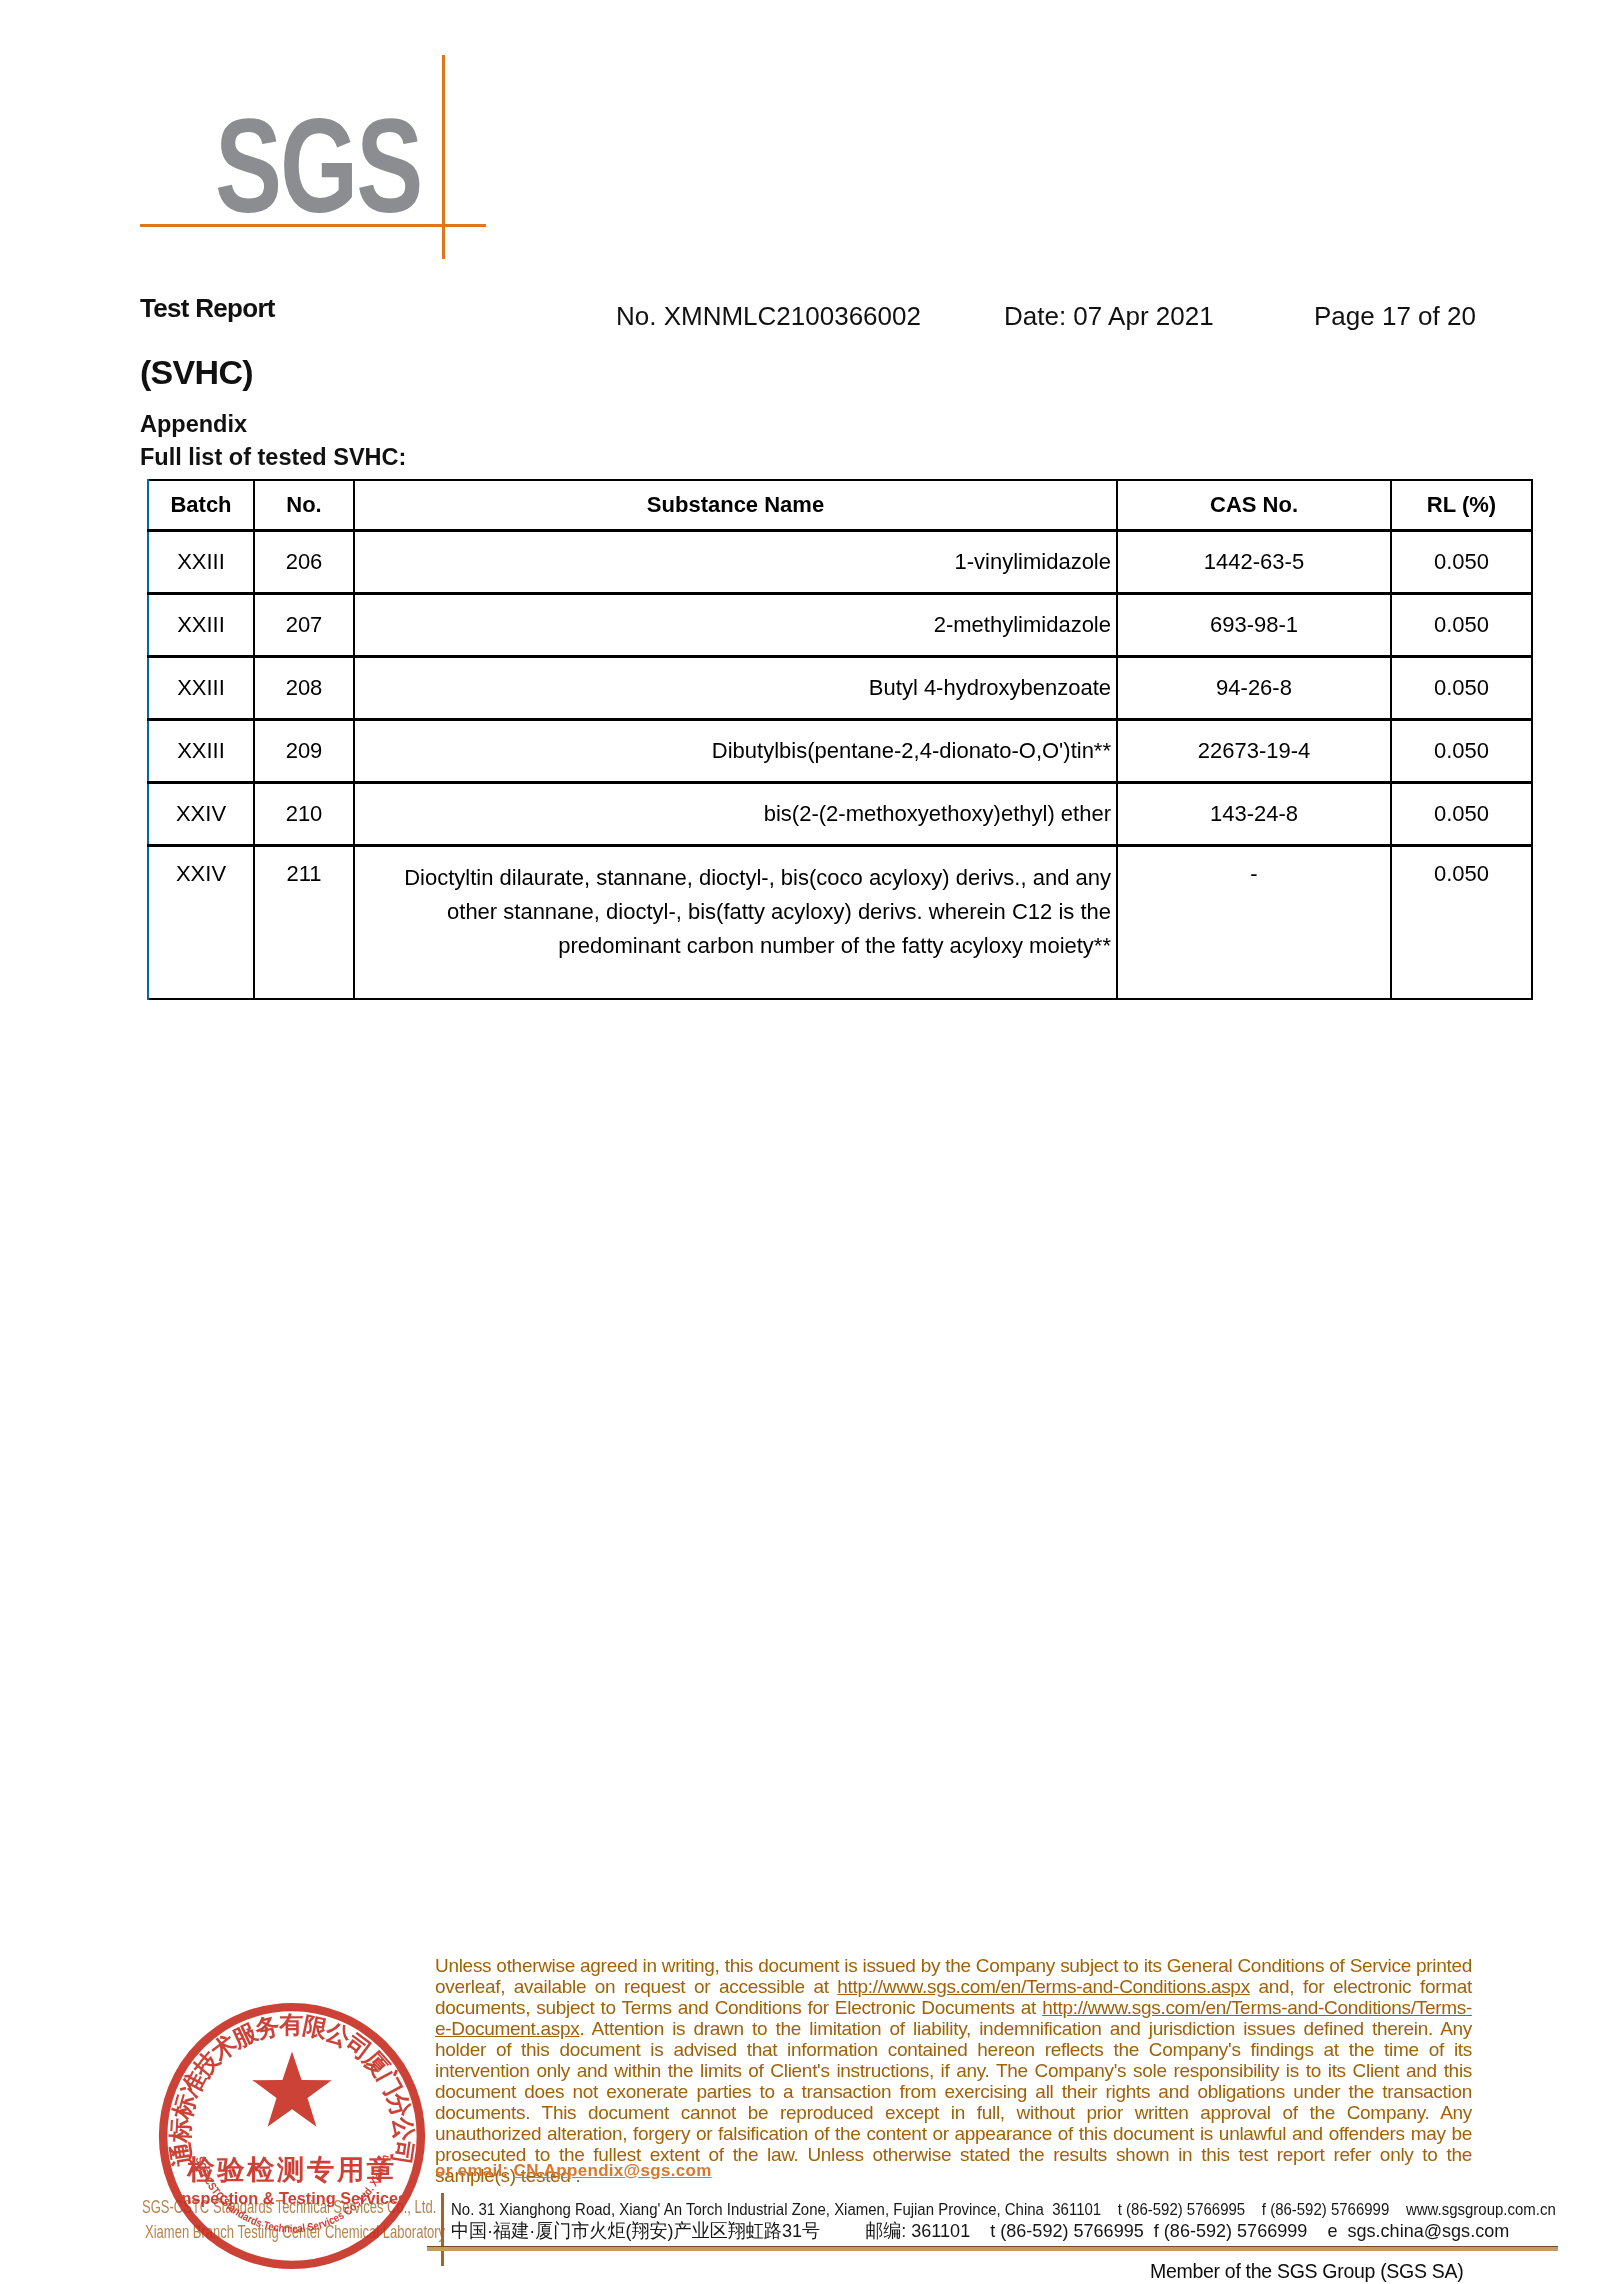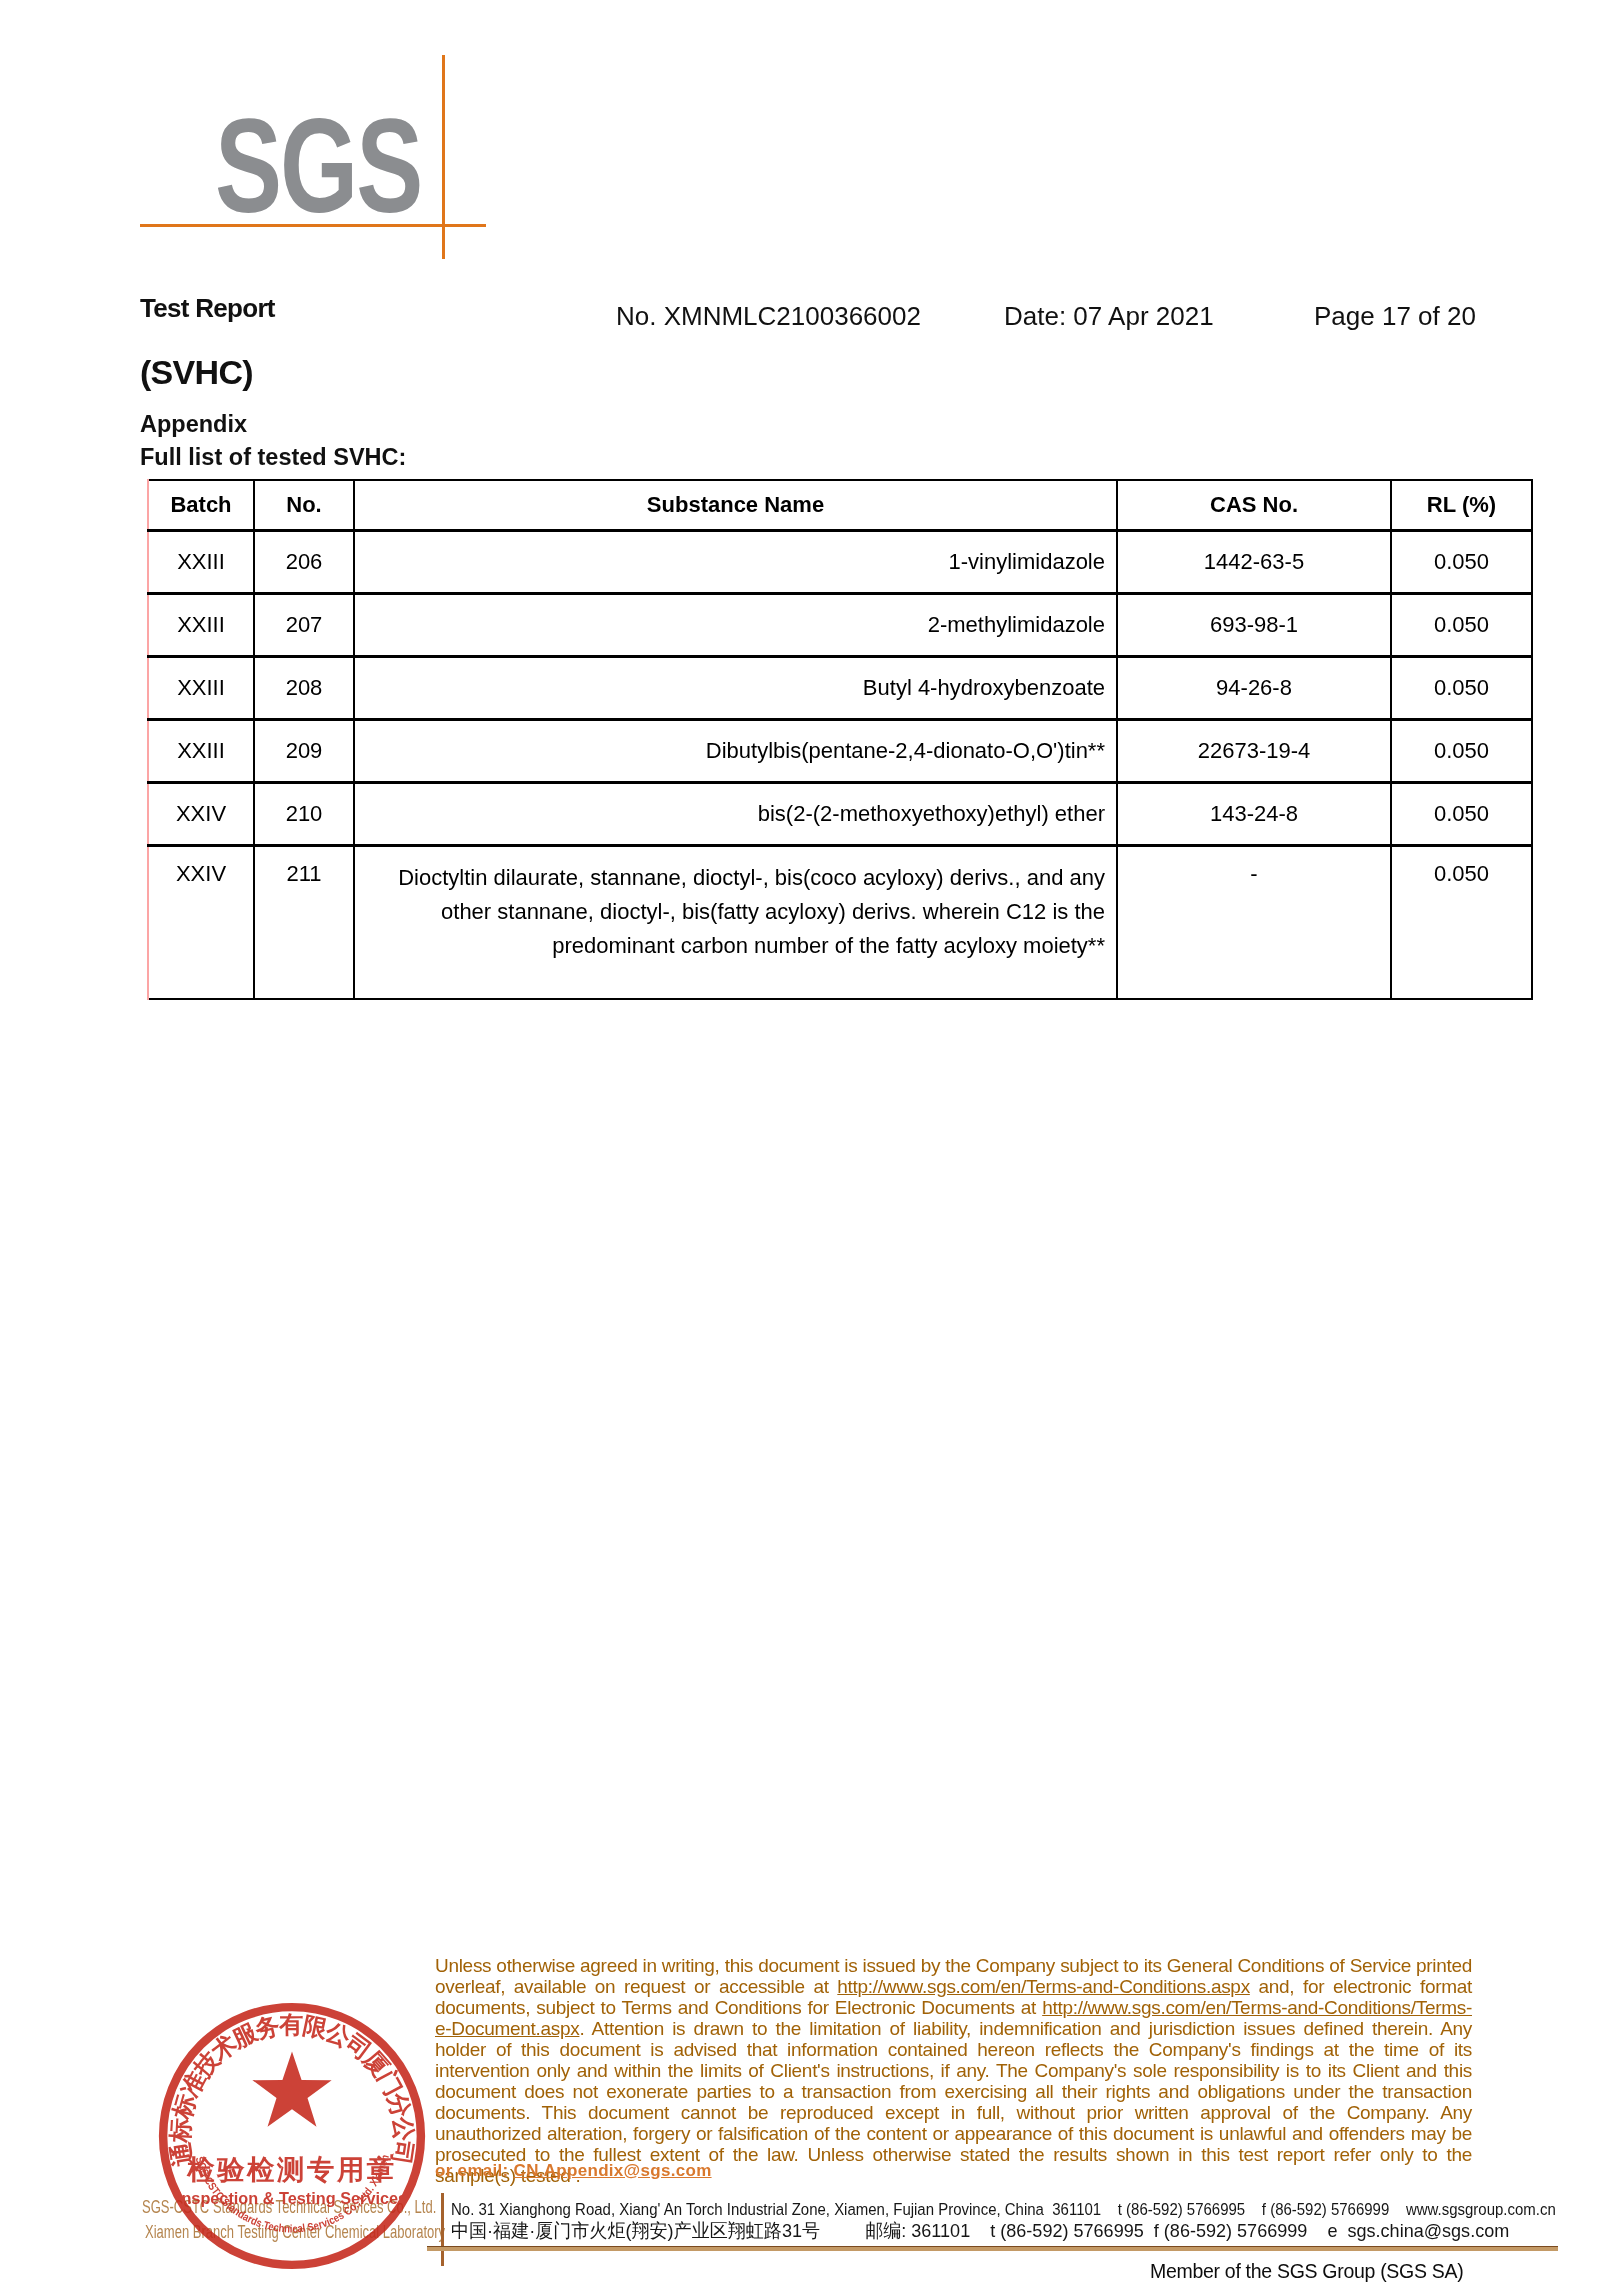--- a/index.html
+++ b/index.html
@@ -29,22 +29,22 @@
   .appendix   { left:140px; top:411px; font-size:23.5px; font-weight:bold; }
   .fulllist   { left:140px; top:444px; font-size:23.5px; font-weight:bold; }
 
   
   .svhc-table {
     left:147px; top:479px; width:1385px;
     border-collapse:collapse; table-layout:fixed;
     font-size:22px; color:#000;
   }
   .svhc-table th, .svhc-table td {
-    border-left:2px solid #fca5a5; border-right:2px solid #000;
-    padding:0 11px; overflow:hidden;
+    border-left:2px solid #0369a1; border-right:2px solid #000;
+    padding:0 5px; overflow:hidden;
   }
   .svhc-table { border:2.6px solid #000; }
   .svhc-table thead tr { height:50px; }
   .svhc-table thead th { border-bottom:3.9px solid #000; font-weight:bold; text-align:center; }
   .svhc-table tbody tr { height:63px; }
   .svhc-table tbody tr td { border-top:3.9px solid #000; text-align:center; vertical-align:middle; }
   .svhc-table tbody tr:last-child { height:154px; }
   .svhc-table tbody tr:last-child td { vertical-align:top; padding-top:14.3px; }
   .svhc-table td.col-substance { text-align:right; padding-left:7.8px; line-height:34px; }
 

